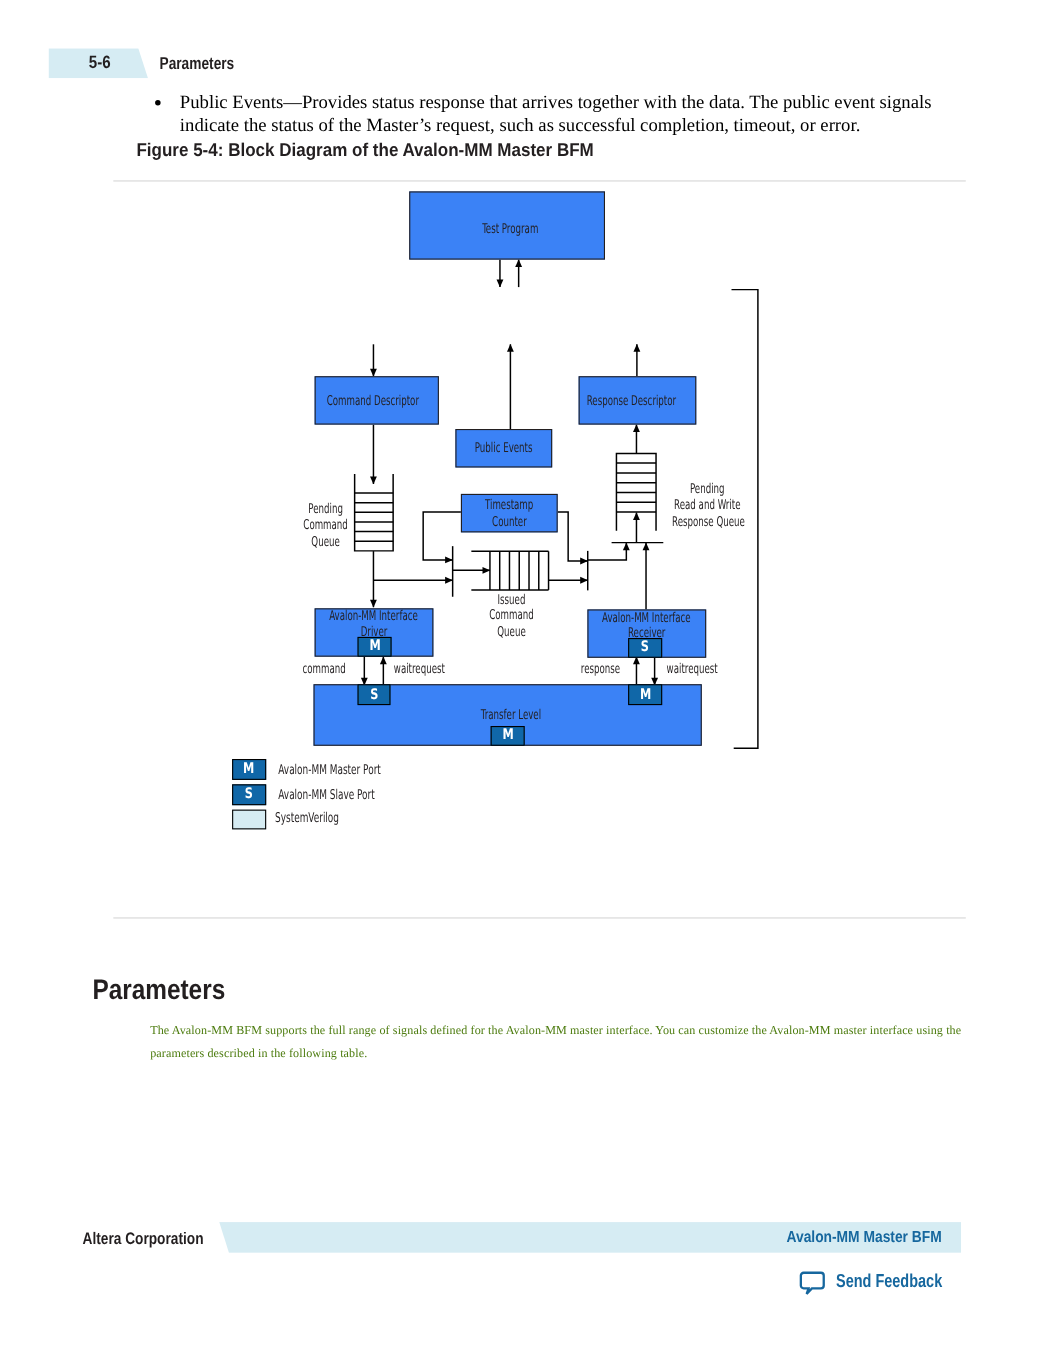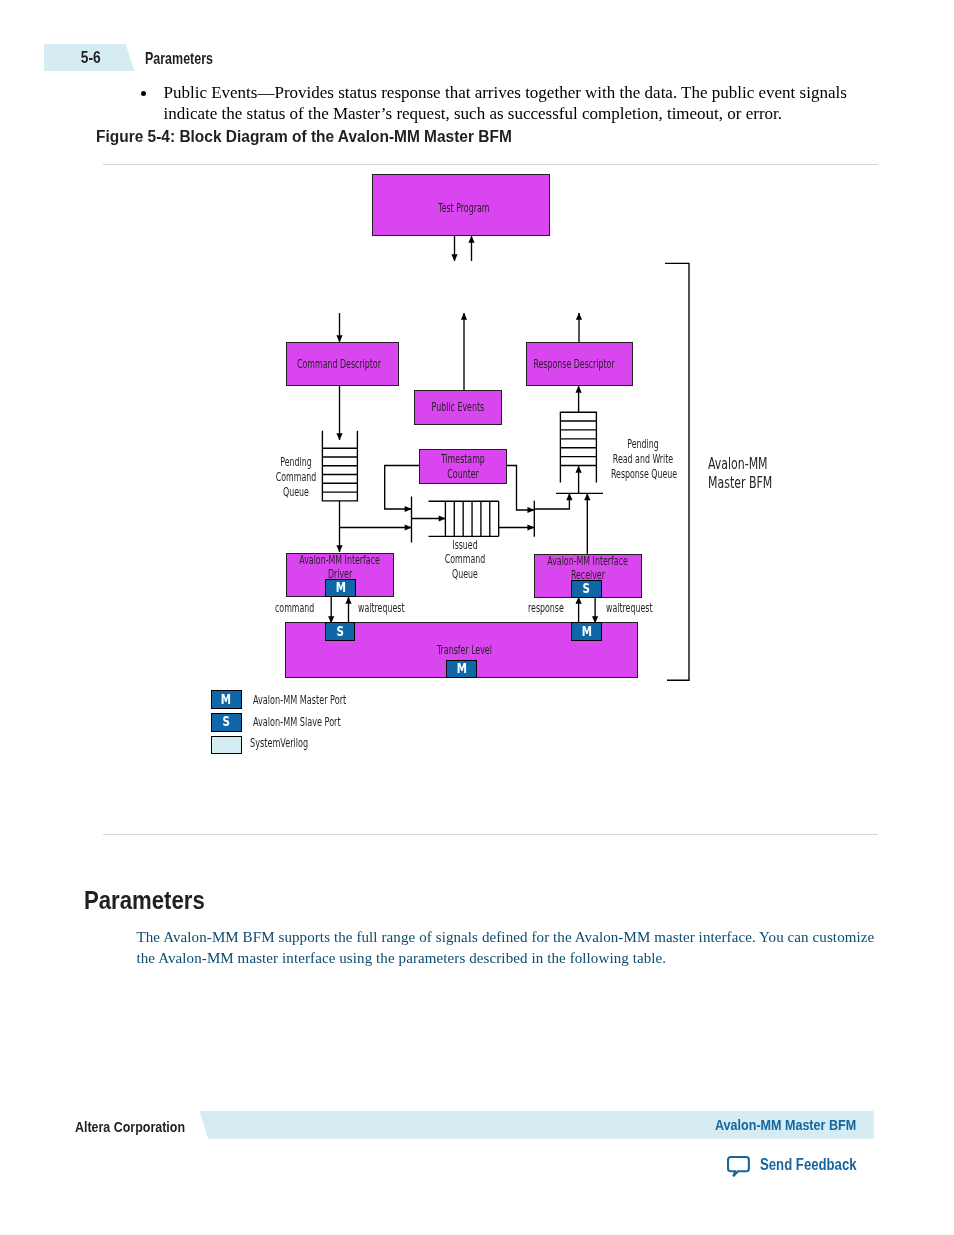--- a/index.html
+++ b/index.html
@@ -19,48 +19,48 @@
   #header-title{left:144.9px;top:49.5px;}
   #header-title .cx{font-size:15.7px;transform:scaleX(0.795);}
 
   
   #bullet-row{left:141.1px;top:81.6px;width:708px;}
   .bullet-dot{position:absolute;left:0;top:0;width:5px;height:5px;border-radius:50%;
      background:#000;margin-top:9.8px;font-size:0;}
   .bullet-text{margin-left:22.4px;font-size:17px;line-height:21.4px;color:#000;}
 
   
-  #figure-caption{left:96px;top:127.1px;}
+  #figure-caption{left:124px;top:127.1px;}
   #figure-caption .cx{font-size:16.8px;transform:scaleX(0.922);}
 
   .hrule{background:#d6d6d6;height:1.7px;left:102.8px;width:775.5px;}
   #rule-top{top:163.8px;}
   #rule-bottom{top:833.8px;}
 
   
   #section-title{left:83.7px;top:885.5px;}
   #section-title .cx{font-size:25.8px;transform:scaleX(0.859);}
-  #section-para{left:136.5px;top:927px;width:750px;font-size:15px;line-height:21.4px;color:#0c4a6e;letter-spacing:0.1px;}
+  #section-para{left:136.5px;top:927px;width:750px;font-size:11px;line-height:21.4px;color:#4d7c0f;letter-spacing:0.1px;}
 
   
   #footer-bar{left:199.3px;top:1110.8px;width:674.5px;height:28px;background:#d6ecf3;
      clip-path:polygon(0 0,100% 0,100% 100%,1.31% 100%);}
   #footer-left{left:75.2px;top:1117.8px;}
   #footer-left .cx{font-size:15.2px;transform:scaleX(0.82);}
   #footer-right{left:715.3px;top:1116px;}
   #footer-right .cx{font-size:14.6px;transform:scaleX(0.86);color:#16679e;}
   #send-feedback{left:726.3px;top:1153.7px;}
   #send-feedback .label{position:absolute;left:33.8px;top:2.6px;
      font-family:"Liberation Sans",sans-serif;font-weight:bold;font-size:17.1px;
      color:#16679e;display:inline-block;transform:scaleX(0.77);transform-origin:0 50%;
      line-height:18px;white-space:nowrap;}
 
   
   #diagram{left:0;top:0;}
-  .dbox{box-sizing:border-box;background:#d946ef;border:1.35px solid #231f20;
+  .dbox{box-sizing:border-box;background:#3b82f6;border:1.35px solid #231f20;
         display:flex;flex-direction:column;align-items:center;justify-content:center;}
   .dt{font-family:"DejaVu Sans",sans-serif;font-stretch:condensed;font-size:12.3px;
       color:#231f20;line-height:14.1px;white-space:nowrap;display:block;
       transform:scaleX(0.712);transform-origin:50% 50%;}
   .dlabel{font-family:"DejaVu Sans",sans-serif;font-stretch:condensed;font-size:12.3px;
       color:#231f20;line-height:14.9px;white-space:nowrap;}
   .dlabel .dt{line-height:14.9px;}
   .badge{box-sizing:border-box;background:#1067a8;border:1.4px solid #000;
          display:flex;align-items:center;justify-content:center;}
   .badge span{font-family:"DejaVu Sans",sans-serif;font-stretch:condensed;font-size:13.3px;
@@ -196,24 +196,20 @@
   <div class="abs dlabel" style="left:415px;top:537.5px;width:100px;text-align:center;">
     <span class="dt" style="transform-origin:50% 50%;">Issued</span>
     <span class="dt" style="transform-origin:50% 50%;">Command</span>
     <span class="dt" style="transform-origin:50% 50%;">Queue</span>
   </div>
   <div class="abs dlabel" style="left:597.5px;top:437px;width:90px;text-align:center;">
     <span class="dt" style="transform-origin:50% 50%;">Pending</span>
     <span class="dt" style="transform-origin:50% 50%;">Read and Write</span>
     <span class="dt" style="transform-origin:50% 50%;">Response Queue</span>
   </div>
-  <div class="abs dlabel" style="left:708.3px;top:453.5px;width:130px;text-align:left;font-size:16.2px;line-height:19.8px;">
-    <span class="dt" style="transform-origin:0 50%;transform:scaleX(0.753);line-height:19.8px;font-size:16.2px;">Avalon-MM</span>
-    <span class="dt" style="transform-origin:0 50%;transform:scaleX(0.753);line-height:19.8px;font-size:16.2px;">Master BFM</span>
-  </div>
   <div class="abs dlabel" style="left:274.5px;top:601.0px;">
       <span class="dt" style="transform-origin:0 50%;">command</span>
     </div>
   <div class="abs dlabel" style="left:357.7px;top:601.0px;">
       <span class="dt" style="transform-origin:0 50%;">waitrequest</span>
     </div>
   <div class="abs dlabel" style="left:527.7px;top:601.0px;text-align:center;">
       <span class="dt" style="transform-origin:0 50%;">response</span>
     </div>
   <div class="abs dlabel" style="left:605.6px;top:601.0px;">

